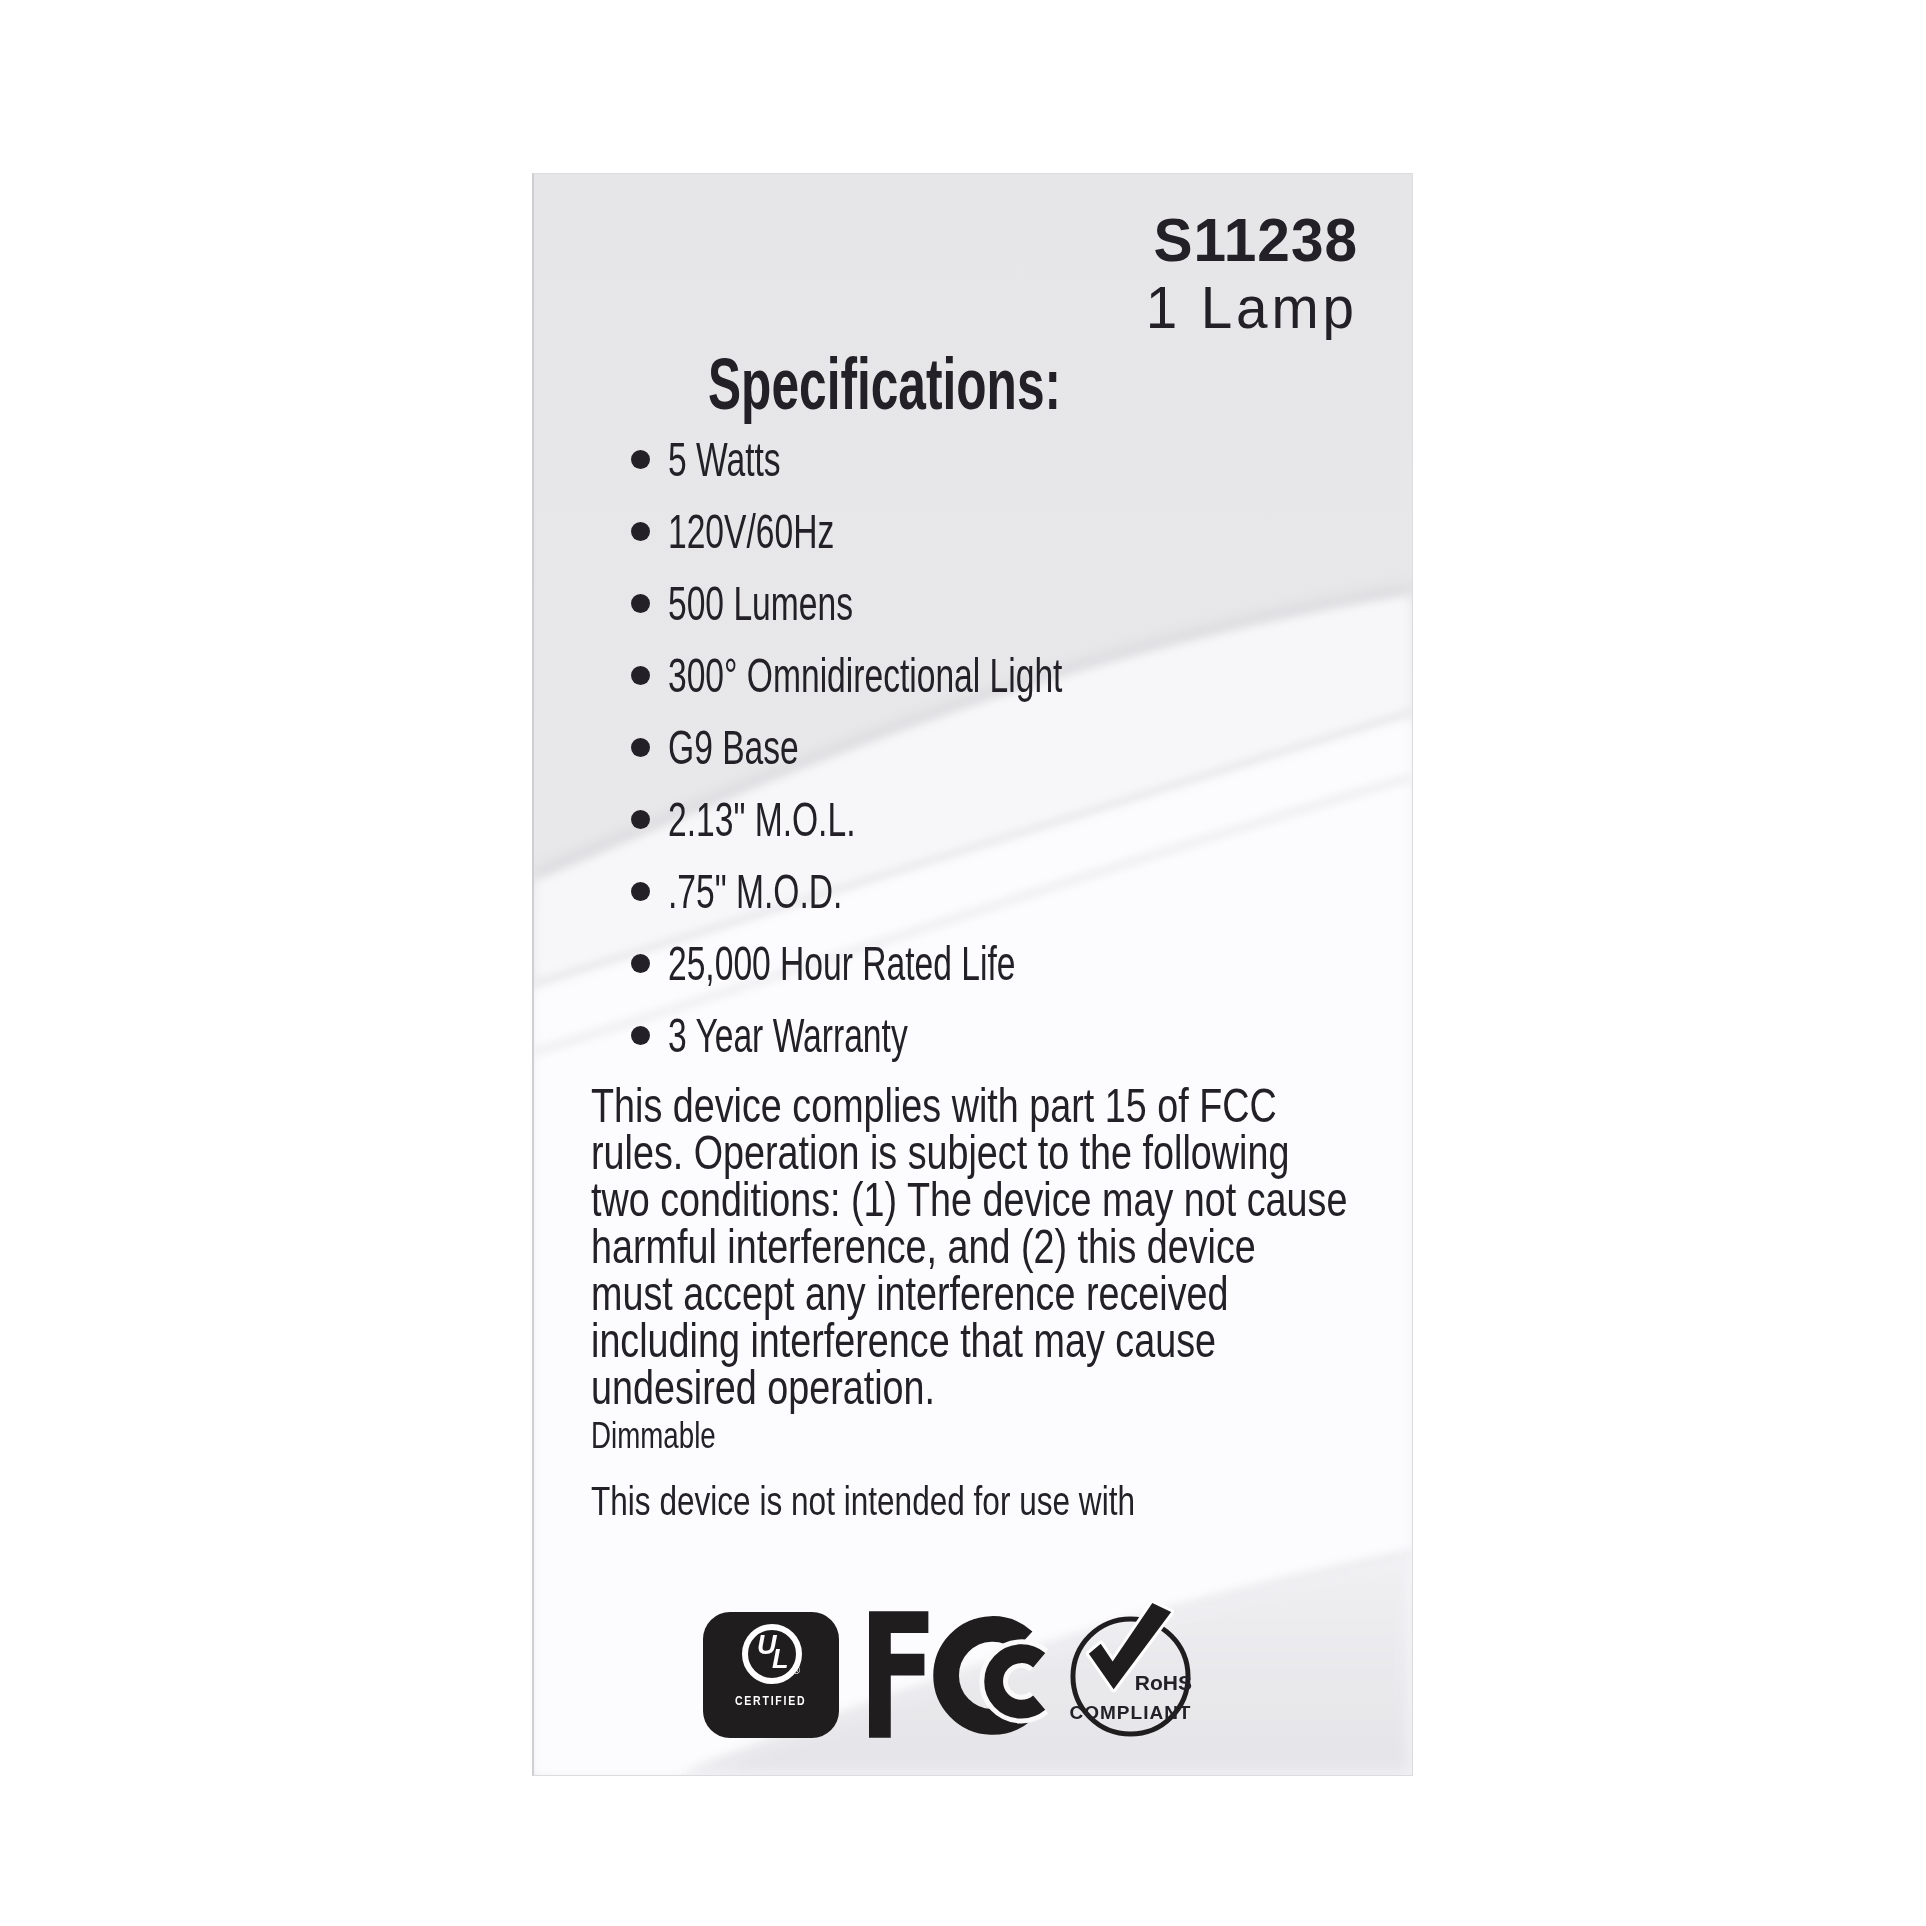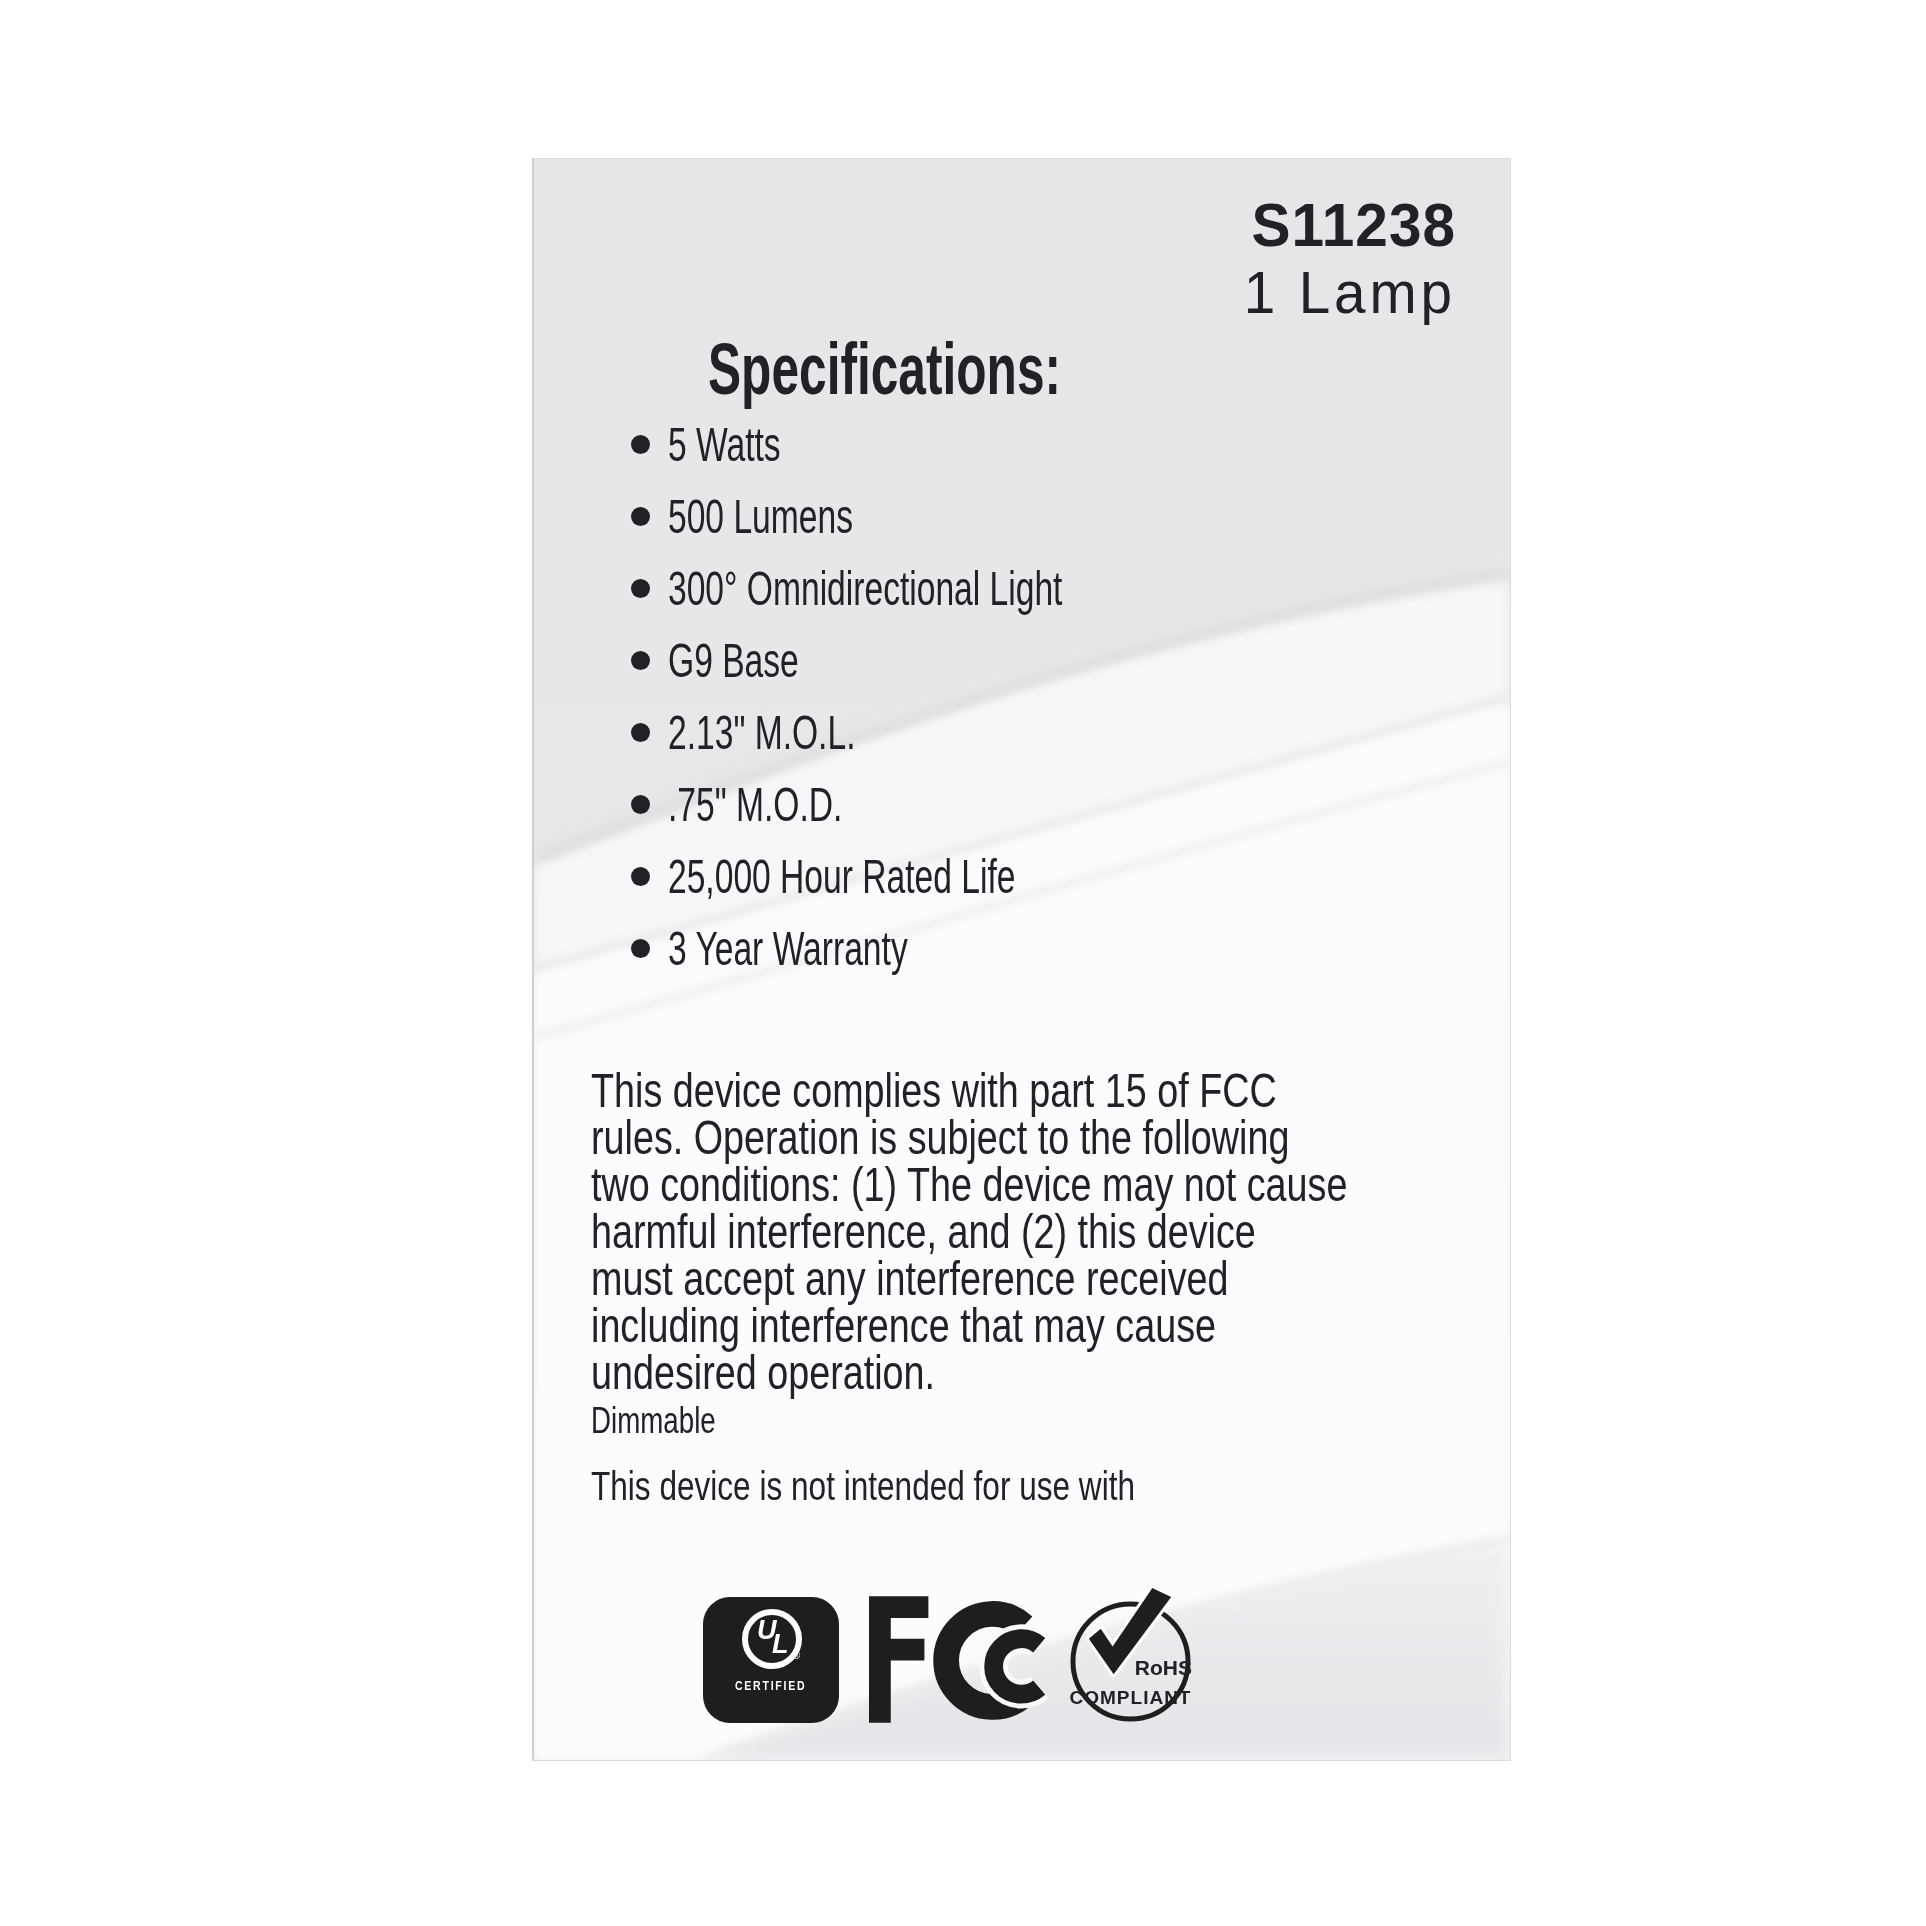--- a/index.html
+++ b/index.html
@@ -1,18 +1,18 @@
 <!DOCTYPE html>
 <html><head>
 <meta charset="utf-8">
 <style>
   html,body{margin:0;padding:0;background:#ffffff;}
   .page{position:relative;width:1927px;height:1927px;background:#ffffff;overflow:hidden;
         font-family:"Liberation Sans","DejaVu Sans",sans-serif;color:#232127;}
-  .panel{position:absolute;left:532px;top:158px;width:979px;height:1603px;
+  .panel{position:absolute;left:532px;top:173px;width:881px;height:1603px;
          border:1px solid #dcdcdf;border-left:2px solid #cfcfd3;box-sizing:border-box;background:#e5e5e5;}
   .waves{position:absolute;left:0;top:0;width:100%;height:100%;}
   
   .cond{display:inline-block;transform:scaleX(.70);transform-origin:0 0;white-space:nowrap;}
   .cond77{display:inline-block;transform:scaleX(.77);transform-origin:0 0;white-space:nowrap;}
   .condr{display:inline-block;transform:scaleX(.96);transform-origin:100% 0;white-space:nowrap;}
 
   .partnum{position:absolute;right:54px;top:36px;text-align:right;line-height:1;}
   .code{font-size:61px;font-weight:bold;letter-spacing:1px;}
   .lampcount{font-size:59px;font-weight:400;letter-spacing:4px;margin-top:8px;}
@@ -87,20 +87,24 @@
       <span class="cond" style="transform:scaleX(.68)">Specifications:</span>
     </div>
 
     <ul class="specs">
         <li>
         <span class="dot"></span>
         <span class="stxt cond">5 Watts</span>
       </li>
         <li>
         <span class="dot"></span>
+        <span class="stxt cond">120V/60Hz</span>
+      </li>
+        <li>
+        <span class="dot"></span>
         <span class="stxt cond">500 Lumens</span>
       </li>
         <li>
         <span class="dot"></span>
         <span class="stxt cond">300° Omnidirectional Light</span>
       </li>
         <li>
         <span class="dot"></span>
         <span class="stxt cond">G9 Base</span>
       </li>

